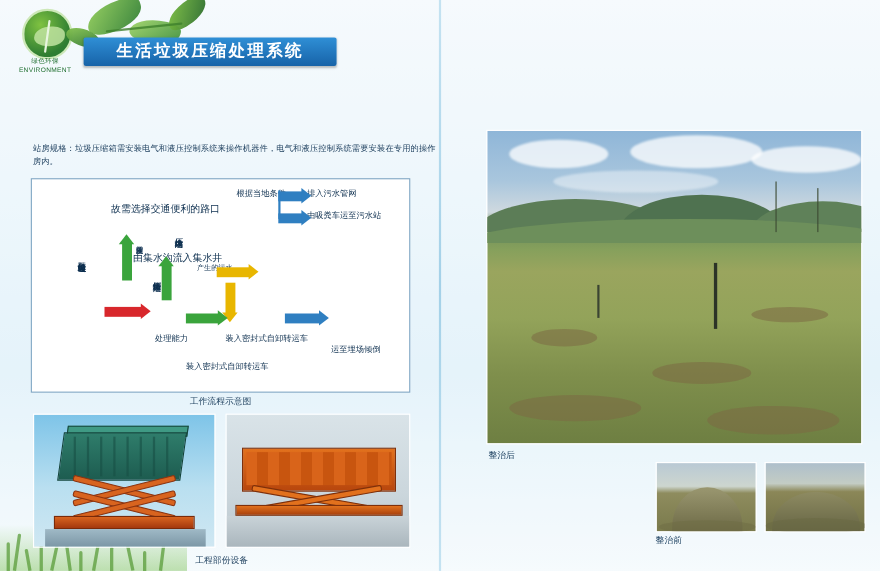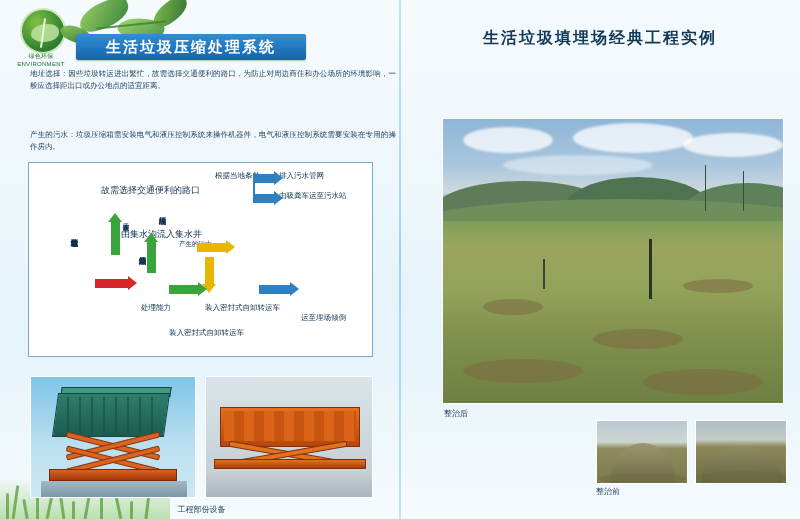--- a/index.html
+++ b/index.html
@@ -261,22 +261,21 @@
     <i class="blade" style="left:116px;height:32px;transform:rotate(-12deg);"></i>
     <i class="blade" style="left:130px;height:18px;"></i>
     <i class="blade" style="left:146px;height:26px;transform:rotate(7deg);"></i>
   </div>
 
   <div id="left">
 
     <div id="left-title-bar"></div>
     <div id="left-title">生活垃圾压缩处理系统</div>
 
-    <div class="para" id="p1">地址选择：因些垃圾转运进出繁忙，故需选择交通便利的路口，为防止对周边商住和办公场所的环境影响，一般应选择距出口或办公地点的适宜距离。</div>
-    <div class="para" id="p3">产生的污水：垃圾压缩箱需安装电气和液压控制系统来操作机器件，电气和液压控制系统需要安装在专用的操作房内。</div>
+    <div class="para" id="p3">站房规格：垃圾压缩箱需安装电气和液压控制系统来操作机器件，电气和液压控制系统需要安装在专用的操作房内。</div>
 
     <div id="flow-box">
 
       <div class="fl" style="left:186px; top:8px; width:60px;">根据当地条件</div>
       <div class="fl" style="left:250px; top:8px; width:80px;">排入污水管网</div>
       <div class="fl" style="left:250px; top:28px; width:92px;">由吸粪车运至污水站</div>
 
       <div class="arrow-r blue" style="left:224px; top:11px; width:22px;"></div>
       <div class="arrow-r blue" style="left:224px; top:31px; width:22px;"></div>
       <div class="pole" style="left:224px; top:10px; height:26px; background:#2f7fc1; width:2px;"></div>
@@ -301,20 +300,21 @@
       <div class="fl" style="left:140px; top:165px; width:100px;">装入密封式自卸转运车</div>
 
       <div class="arrow-r" style="left:66px; top:116px; width:34px;"></div>
       <div class="arrow-u green" style="left:118px; top:78px; height:32px;"></div>
       <div class="arrow-r yellow" style="left:168px; top:80px; width:30px;"></div>
       <div class="arrow-d yellow" style="left:176px; top:94px; height:28px;"></div>
       <div class="arrow-r green" style="left:140px; top:122px; width:30px;"></div>
       <div class="arrow-r blue" style="left:230px; top:122px; width:32px;"></div>
       <div class="arrow-u green" style="left:82px; top:58px; height:34px;"></div>
     </div>
+    <div id="flow-caption">工作流程示意图</div>
 
     <div class="photo" id="photo-left-1">
       <div class="m1-top"></div>
       <div class="m1-body"></div>
       <div class="m1-ribs">
         <i style="left:6px"></i>
           <i style="left:18px"></i>
           <i style="left:30px"></i>
         <i style="left:42px"></i>
           <i style="left:54px"></i>
@@ -337,21 +337,20 @@
       <div class="m2-arm" style="left:22px; top:74px; width:120px; transform:rotate(-10deg);"></div>
       <div class="m2-base"></div>
       <div class="m2-floor"></div>
     </div>
 
     <div id="left-photo-caption">工程部份设备</div>
   </div>
 
   <div id="right">
 
-    <div id="right-title">生活垃圾填埋场经典工程实例</div>
 
     <div id="photo-right-main">
       <div class="cloud" style="left:20px; top:8px; width:90px; height:26px;"></div>
       <div class="cloud" style="left:130px; top:4px; width:120px; height:30px;"></div>
       <div class="cloud" style="left:240px; top:14px; width:100px; height:24px;"></div>
       <div class="cloud" style="left:60px; top:36px; width:150px; height:20px; opacity:.55;"></div>
       <div class="ridge" style="left:-10px; top:62px; width:180px; height:30px;"></div>
       <div class="ridge" style="left:120px; top:58px; width:150px; height:34px; background:#4f7250;"></div>
       <div class="ridge" style="left:240px; top:64px; width:130px; height:28px; background:#5f8159;"></div>
       <div class="ridge" style="left:-20px; top:80px; width:400px; height:22px; background:#6d8f5b;"></div>

